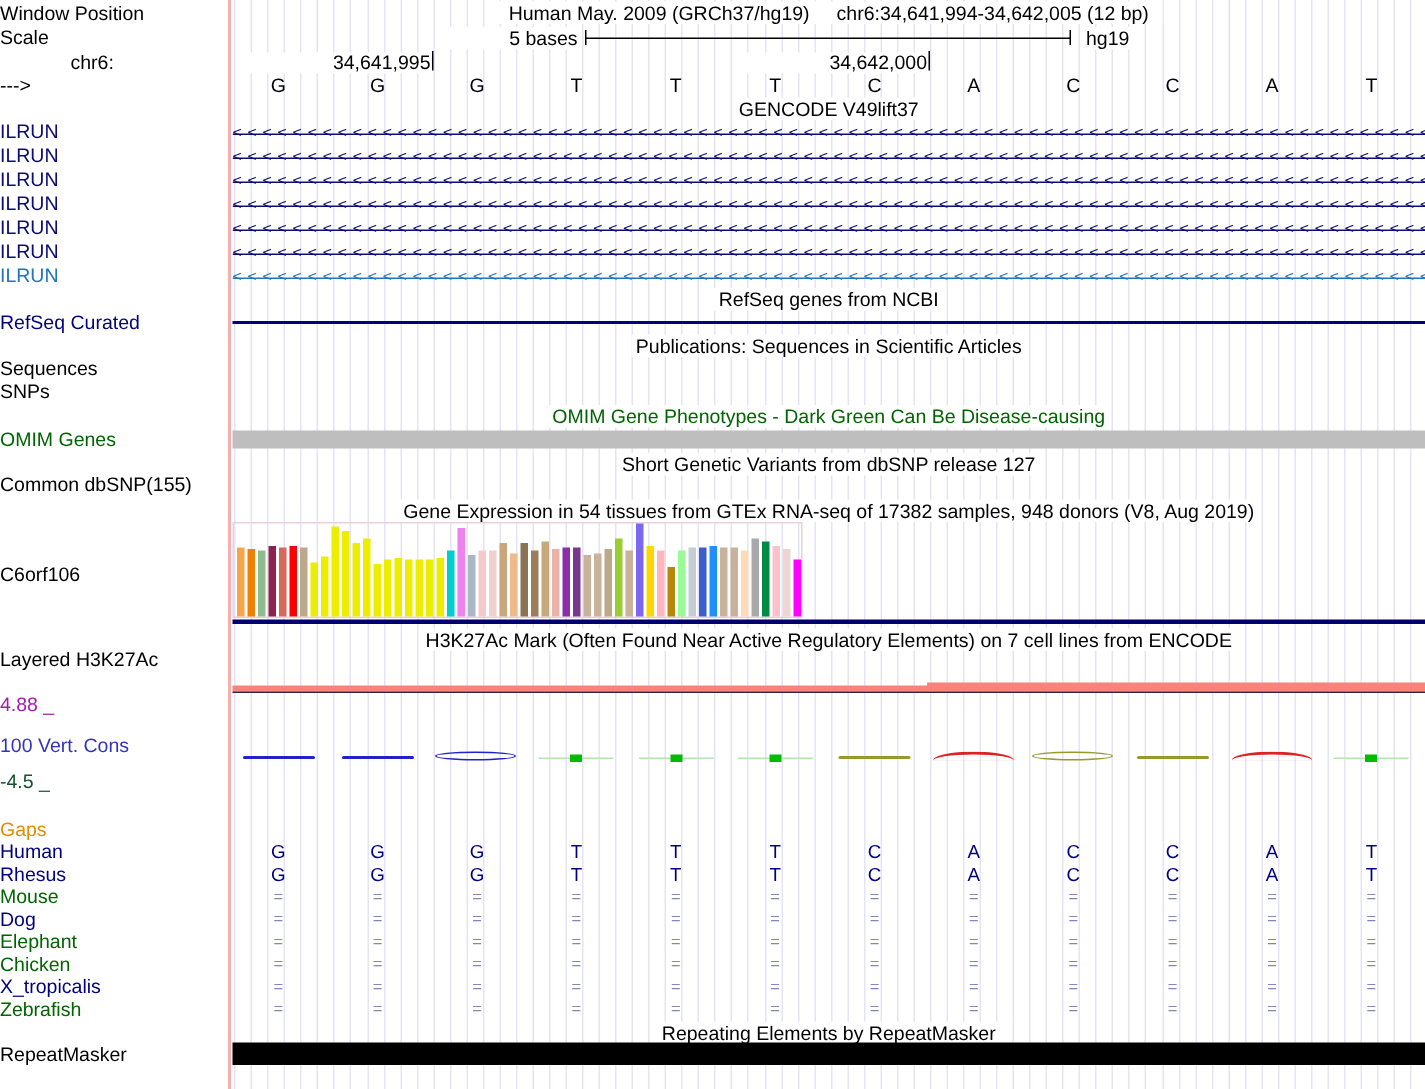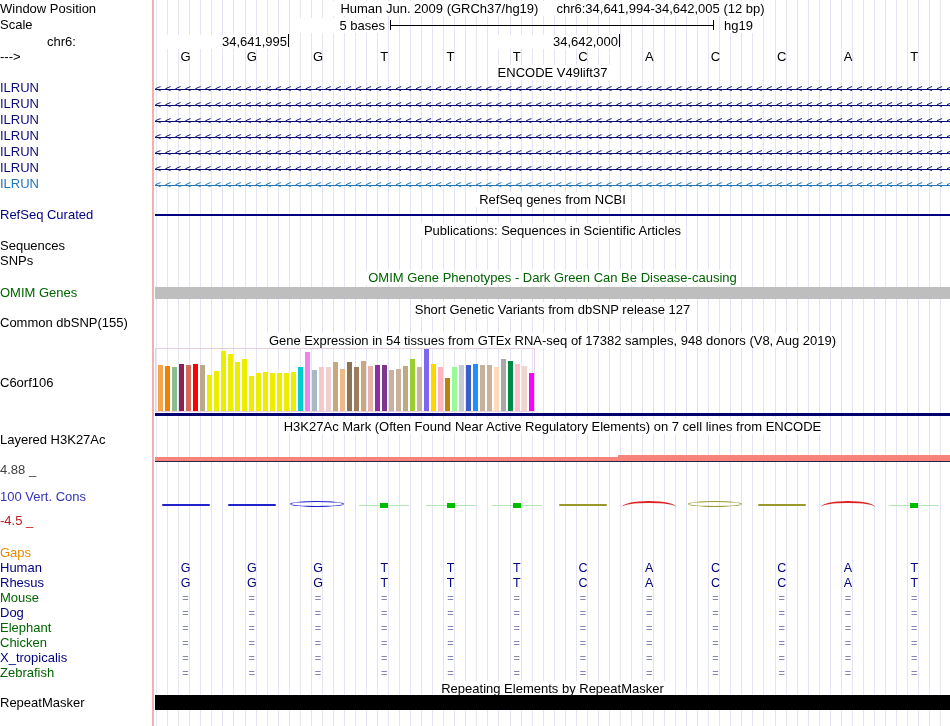--- a/index.html
+++ b/index.html
@@ -104,21 +104,21 @@
       <div class="gridline" style="left: 895.994px; background-color: rgb(228, 228, 244);"></div>
       <div class="gridline" style="left: 907.036px; background-color: rgb(228, 228, 244);"></div>
       <div class="gridline" style="left: 918.077px; background-color: rgb(228, 228, 244);"></div>
       <div class="gridline" style="left: 929.119px; background-color: rgb(228, 228, 244);"></div>
       <div class="gridline" style="left: 940.161px; background-color: rgb(228, 228, 244);"></div>
     </div>
   <div class="guide"></div>
 
   <div class="side-label" style="top:2px;">Window Position</div>
   <div class="hdr-row">
-    <span>Human Jun. 2009 (GRCh37/hg19)</span><span>chr6:34,641,994-34,642,005 (12 bp)</span>
+    <span>Human May. 2009 (GRCh37/hg19)</span><span>chr6:34,641,994-34,642,005 (12 bp)</span>
   </div>
 
   <div class="side-label" style="top:18px;">Scale</div>
   <div class="abs" style="top:18px;left:300px;width:85px;text-align:right;background:#fff;">5 bases</div>
   <div class="ruler-line"></div>
   <div class="ruler-tick" style="left:390px;"></div>
   <div class="ruler-tick" style="left:713px;"></div>
   <div class="abs" style="top:18px;left:722px;background:#fff;padding:0 2px;">hg19</div>
 
   <div class="side-label" style="top:35px;margin-left:47px;">chr6:</div>
@@ -136,21 +136,21 @@
       <div class="base" style="top: 50px; left: 442.5px;">T</div>
       <div class="base" style="top: 50px; left: 508.75px;">T</div>
       <div class="base" style="top: 50px; left: 575px;">C</div>
       <div class="base" style="top: 50px; left: 641.25px;">A</div>
       <div class="base" style="top: 50px; left: 707.5px;">C</div>
       <div class="base" style="top: 50px; left: 773.75px;">C</div>
       <div class="base" style="top: 50px; left: 840px;">A</div>
       <div class="base" style="top: 50px; left: 906.25px;">T</div>
     </div>
 
-  <div class="track-title" style="top:66px;"><span>ENCODE V49lift37</span></div>
+  <div class="track-title" style="top:66px;"><span>GENCODE V49lift37</span></div>
   <div id="gencode-rows">
       <div class="side-label" style="top: 81px; color: rgb(12, 12, 120);">ILRUN</div>
       <div class="gene-row" style="top: 81px;">
         <div class="gene-line" style="background-color: rgb(12, 12, 120);"></div>
         <div class="gene-arrows" style="color: rgb(12, 12, 120);">&lt;&lt;&lt;&lt;&lt;&lt;&lt;&lt;&lt;&lt;&lt;&lt;&lt;&lt;&lt;&lt;&lt;&lt;&lt;&lt;&lt;&lt;&lt;&lt;&lt;&lt;&lt;&lt;&lt;&lt;&lt;&lt;&lt;&lt;&lt;&lt;&lt;&lt;&lt;&lt;&lt;&lt;&lt;&lt;&lt;&lt;&lt;&lt;&lt;&lt;&lt;&lt;&lt;&lt;&lt;&lt;&lt;&lt;&lt;&lt;&lt;&lt;&lt;&lt;&lt;&lt;&lt;&lt;&lt;&lt;&lt;&lt;&lt;&lt;&lt;&lt;&lt;&lt;&lt;&lt;&lt;&lt;&lt;&lt;</div>
       </div>
       <div class="side-label" style="top: 97px; color: rgb(12, 12, 120);">ILRUN</div>
       <div class="gene-row" style="top: 97px;">
         <div class="gene-line" style="background-color: rgb(12, 12, 120);"></div>
         <div class="gene-arrows" style="color: rgb(12, 12, 120);">&lt;&lt;&lt;&lt;&lt;&lt;&lt;&lt;&lt;&lt;&lt;&lt;&lt;&lt;&lt;&lt;&lt;&lt;&lt;&lt;&lt;&lt;&lt;&lt;&lt;&lt;&lt;&lt;&lt;&lt;&lt;&lt;&lt;&lt;&lt;&lt;&lt;&lt;&lt;&lt;&lt;&lt;&lt;&lt;&lt;&lt;&lt;&lt;&lt;&lt;&lt;&lt;&lt;&lt;&lt;&lt;&lt;&lt;&lt;&lt;&lt;&lt;&lt;&lt;&lt;&lt;&lt;&lt;&lt;&lt;&lt;&lt;&lt;&lt;&lt;&lt;&lt;&lt;&lt;&lt;&lt;&lt;&lt;&lt;</div>
@@ -260,41 +260,41 @@
   <div class="hbar" style="top: 413px; height: 3px; background-color: rgb(0, 0, 110);"></div>
 
   <div class="track-title" style="top:420px;"><span>H3K27Ac Mark (Often Found Near Active Regulatory Elements) on 7 cell lines from ENCODE</span></div>
   <div class="side-label" style="top:433px;">Layered H3K27Ac</div>
   <div id="h3k27ac-segments">
       <div class="abs" style="left: 155px; top: 457px; width: 463px; height: 4px; background-color: rgb(248, 131, 123);"></div>
       <div class="abs" style="left: 618px; top: 455px; width: 332px; height: 6px; background-color: rgb(248, 131, 123);"></div>
     </div>
   <div class="hbar" style="top: 461px; height: 1px; background-color: rgb(36, 36, 70);"></div>
 
-  <div class="side-label" style="top: 463px; color: #404040;">4.88 _</div>
+  <div class="side-label" style="top: 463px; color: #a21caf;">4.88 _</div>
   <div class="side-label" style="top: 490px; color: rgb(51, 51, 187);">100 Vert. Cons</div>
   <div id="phylop-marks">
       <div class="ph-mark" style="left: 161.5px; top: 504px; width: 48px; height: 2px; background-color: rgb(34, 34, 204); border-radius: 2px;"></div>
       <div class="ph-mark" style="left: 227.75px; top: 504px; width: 48px; height: 2px; background-color: rgb(34, 34, 204); border-radius: 2px;"></div>
       <div class="ph-mark" style="left: 290px; top: 501px; width: 54px; height: 6px; border: 1.5px solid rgb(34, 34, 204); border-radius: 50%; box-sizing: border-box;"></div>
       <div class="ph-mark" style="left: 359.25px; top: 505px; width: 50px; height: 1px; background-color: rgb(180, 230, 180);"></div>
       <div class="ph-mark" style="left: 380.25px; top: 503px; width: 8px; height: 5px; background-color: rgb(0, 187, 0);"></div>
       <div class="ph-mark" style="left: 425.5px; top: 505px; width: 50px; height: 1px; background-color: rgb(180, 230, 180);"></div>
       <div class="ph-mark" style="left: 446.5px; top: 503px; width: 8px; height: 5px; background-color: rgb(0, 187, 0);"></div>
       <div class="ph-mark" style="left: 491.75px; top: 505px; width: 50px; height: 1px; background-color: rgb(180, 230, 180);"></div>
       <div class="ph-mark" style="left: 512.75px; top: 503px; width: 8px; height: 5px; background-color: rgb(0, 187, 0);"></div>
       <div class="ph-mark" style="left: 559px; top: 504px; width: 48px; height: 2px; background-color: rgb(153, 153, 43); border-radius: 2px;"></div>
       <div class="ph-mark" style="left: 622.25px; top: 501px; width: 54px; height: 6px; border-top: 2px solid rgb(221, 34, 34); border-radius: 50% 50% 0px 0px / 100% 100% 0px 0px; box-sizing: border-box;"></div>
       <div class="ph-mark" style="left: 687.5px; top: 501px; width: 54px; height: 6px; border: 1.5px solid rgb(153, 153, 43); border-radius: 50%; box-sizing: border-box;"></div>
       <div class="ph-mark" style="left: 757.75px; top: 504px; width: 48px; height: 2px; background-color: rgb(153, 153, 43); border-radius: 2px;"></div>
       <div class="ph-mark" style="left: 821px; top: 501px; width: 54px; height: 6px; border-top: 2px solid rgb(221, 34, 34); border-radius: 50% 50% 0px 0px / 100% 100% 0px 0px; box-sizing: border-box;"></div>
       <div class="ph-mark" style="left: 889.25px; top: 505px; width: 50px; height: 1px; background-color: rgb(180, 230, 180);"></div>
       <div class="ph-mark" style="left: 910.25px; top: 503px; width: 8px; height: 5px; background-color: rgb(0, 187, 0);"></div>
     </div>
-  <div class="side-label" style="top: 514px; color: #b91c1c;">-4.5 _</div>
+  <div class="side-label" style="top: 514px; color: #14532d;">-4.5 _</div>
 
   <div id="multiz-rows">
       <div class="side-label" style="top: 546px; color: rgb(230, 138, 0);">Gaps</div>
       <div class="side-label" style="top: 561px; color: rgb(0, 0, 128);">Human</div>
       <div class="mz-cell" style="top: 561px; left: 175.5px; color: rgb(0, 0, 128);">G</div>
       <div class="mz-cell" style="top: 561px; left: 241.75px; color: rgb(0, 0, 128);">G</div>
       <div class="mz-cell" style="top: 561px; left: 308px; color: rgb(0, 0, 128);">G</div>
       <div class="mz-cell" style="top: 561px; left: 374.25px; color: rgb(0, 0, 128);">T</div>
       <div class="mz-cell" style="top: 561px; left: 440.5px; color: rgb(0, 0, 128);">T</div>
       <div class="mz-cell" style="top: 561px; left: 506.75px; color: rgb(0, 0, 128);">T</div>

